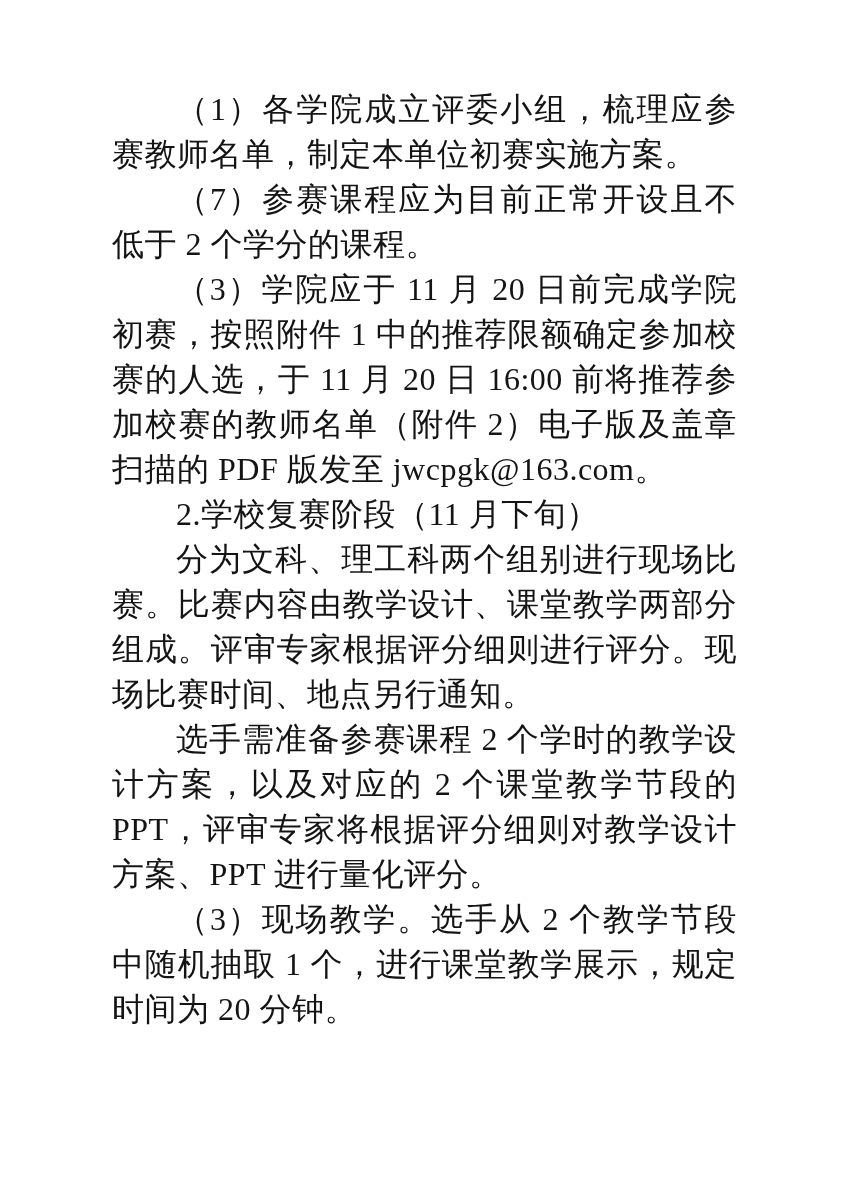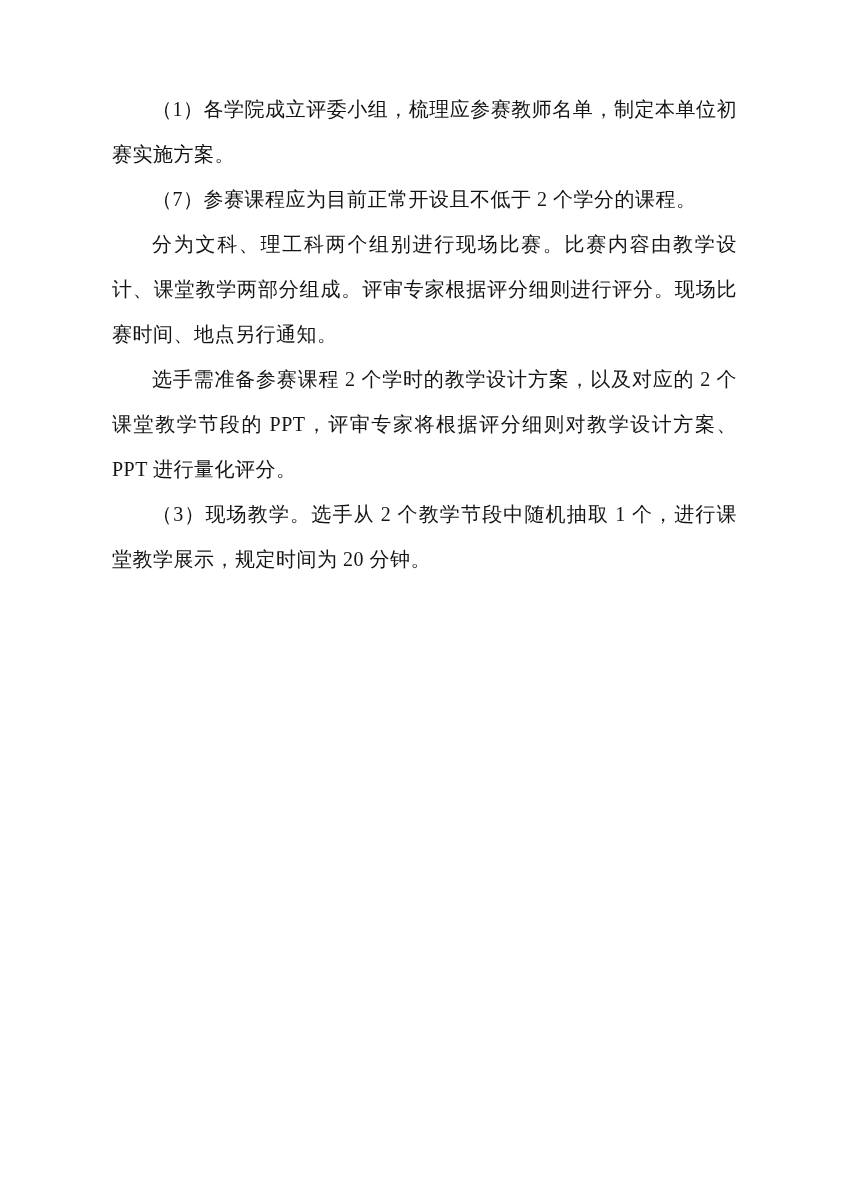--- a/index.html
+++ b/index.html
@@ -10,37 +10,39 @@
   .page {
     position: relative;
     width: 850px;
     height: 1202px;
     margin: 0;
     background: #ffffff;
     overflow: hidden;
     box-sizing: border-box;
     padding: 87px 113px 0 112px;
     font-family: "Liberation Serif", "DejaVu Serif", serif;
-    font-size: 20px;
+    font-size: 32px;
     line-height: 45px;
     color: #141414;
   }
   .doc-body p {
     margin: 0;
     padding: 0;
     text-indent: 2em;
     text-align: justify;
     letter-spacing: 0.5px;
     word-break: break-word;
   }
 </style>
 </head>
 <body>
 
 <div class="page">
   <div class="doc-body">
     <p>（1）各学院成立评委小组，梳理应参赛教师名单，制定本单位初赛实施方案。</p>
     <p>（7）参赛课程应为目前正常开设且不低于 2 个学分的课程。</p>
+    <p>（3）学院应于 11 月 20 日前完成学院初赛，按照附件 1 中的推荐限额确定参加校赛的人选，于 11 月 20 日 16:00 前将推荐参加校赛的教师名单（附件 2）电子版及盖章扫描的 PDF 版发至 jwcpgk@163.com。</p>
+    <p>2.学校复赛阶段（11 月下旬）</p>
     <p>分为文科、理工科两个组别进行现场比赛。比赛内容由教学设计、课堂教学两部分组成。评审专家根据评分细则进行评分。现场比赛时间、地点另行通知。</p>
     <p>选手需准备参赛课程 2 个学时的教学设计方案，以及对应的 2 个课堂教学节段的 PPT，评审专家将根据评分细则对教学设计方案、PPT 进行量化评分。</p>
     <p>（3）现场教学。选手从 2 个教学节段中随机抽取 1 个，进行课堂教学展示，规定时间为 20 分钟。</p>
   </div>
 </div>
 
 </body></html>

